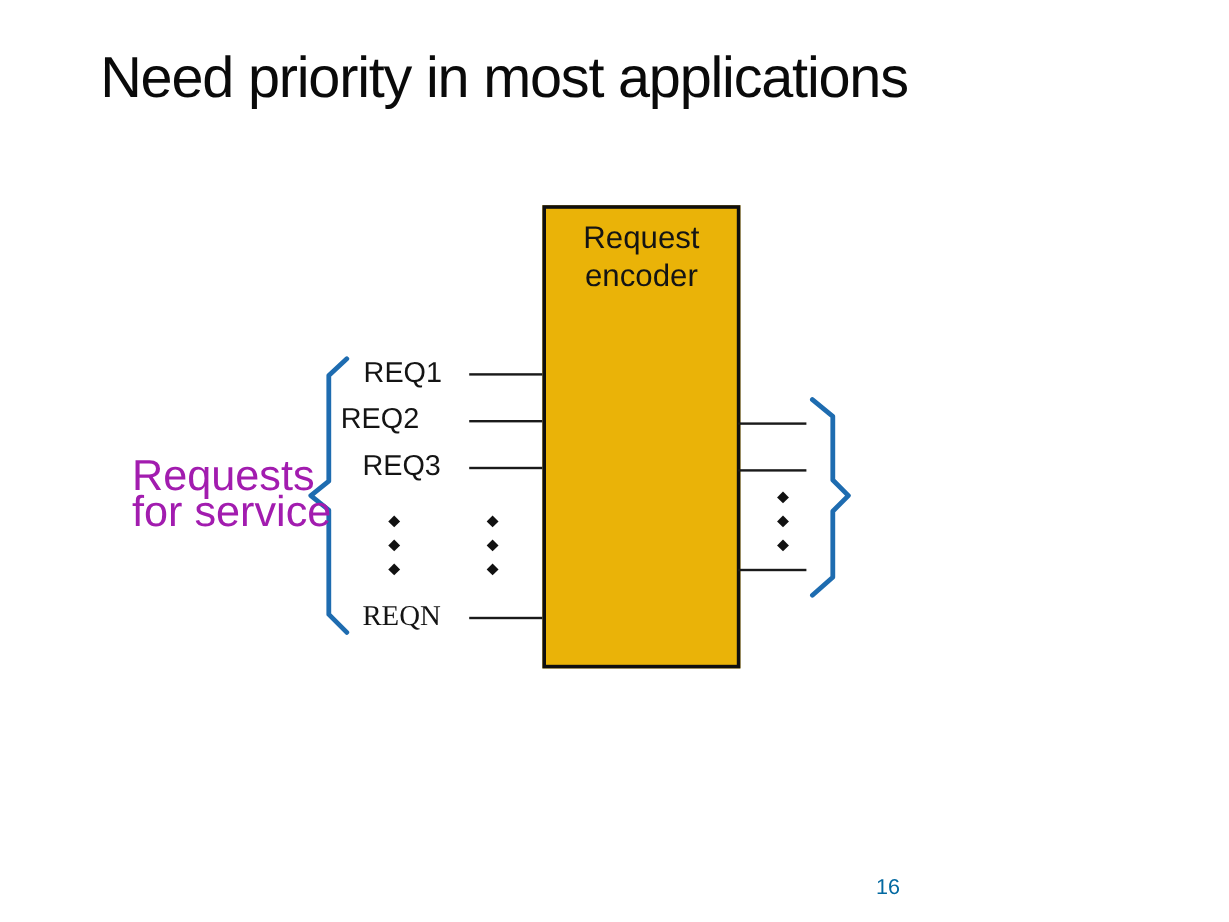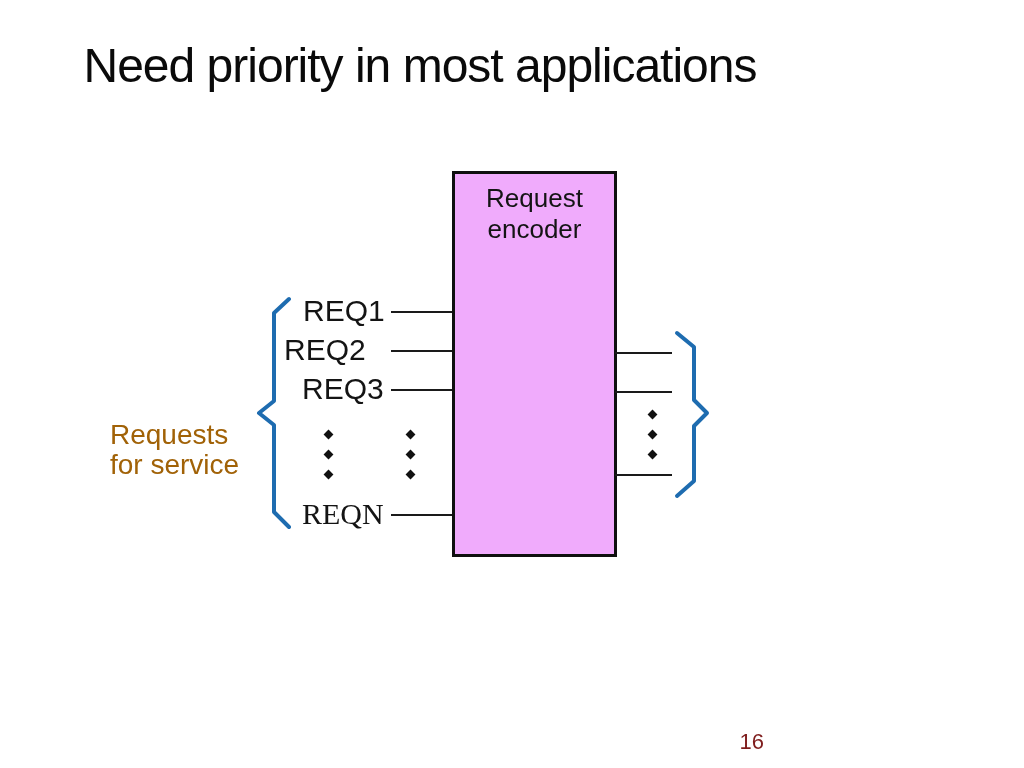--- a/index.html
+++ b/index.html
@@ -28,71 +28,70 @@
     color: #0a0a0a;
   }
   .encoder-box {
     position: absolute;
     left: 452px;
     top: 171px;
     width: 165px;
     height: 386px;
     box-sizing: border-box;
     border: 3px solid #0f0f0f;
-    background: #f0abfc;
+    background: #eab308;
   }
   .encoder-label {
     padding-top: 9px;
     text-align: center;
     font-size: 26px;
     line-height: 31px;
     color: #141414;
   }
   .wire {
     position: absolute;
     height: 2px;
     background: #1a1a1a;
   }
   .req-label {
     position: absolute;
-    font-size: 30px;
+    font-size: 24px;
     line-height: 32px;
     color: #141414;
     white-space: nowrap;
   }
   .blue-label {
     position: absolute;
-    font-size: 28px;
+    font-size: 36px;
     line-height: 30px;
-    color: #a16207;
+    color: #a21caf;
     white-space: nowrap;
-    margin-top: 39px;
   }
   .dots {
     position: absolute;
     display: flex;
     flex-direction: column;
     gap: 13px;
   }
   .dot {
     display: block;
     width: 7px;
     height: 7px;
     background: #111111;
     transform: rotate(45deg);
   }
   .brace {
     position: absolute;
   }
   .page-number {
     position: absolute;
     top: 729px;
-    right: 76px;
-    font-size: 22px;
-    color: #7f1d1d;
+    right: 90px;
+    font-size: 18px;
+    color: #0369a1;
   }
 </style>
 </head>
 <body>
 
 <div class="slide">
 
   <h1 class="title">Need priority in most applications</h1>
 
   <div>

